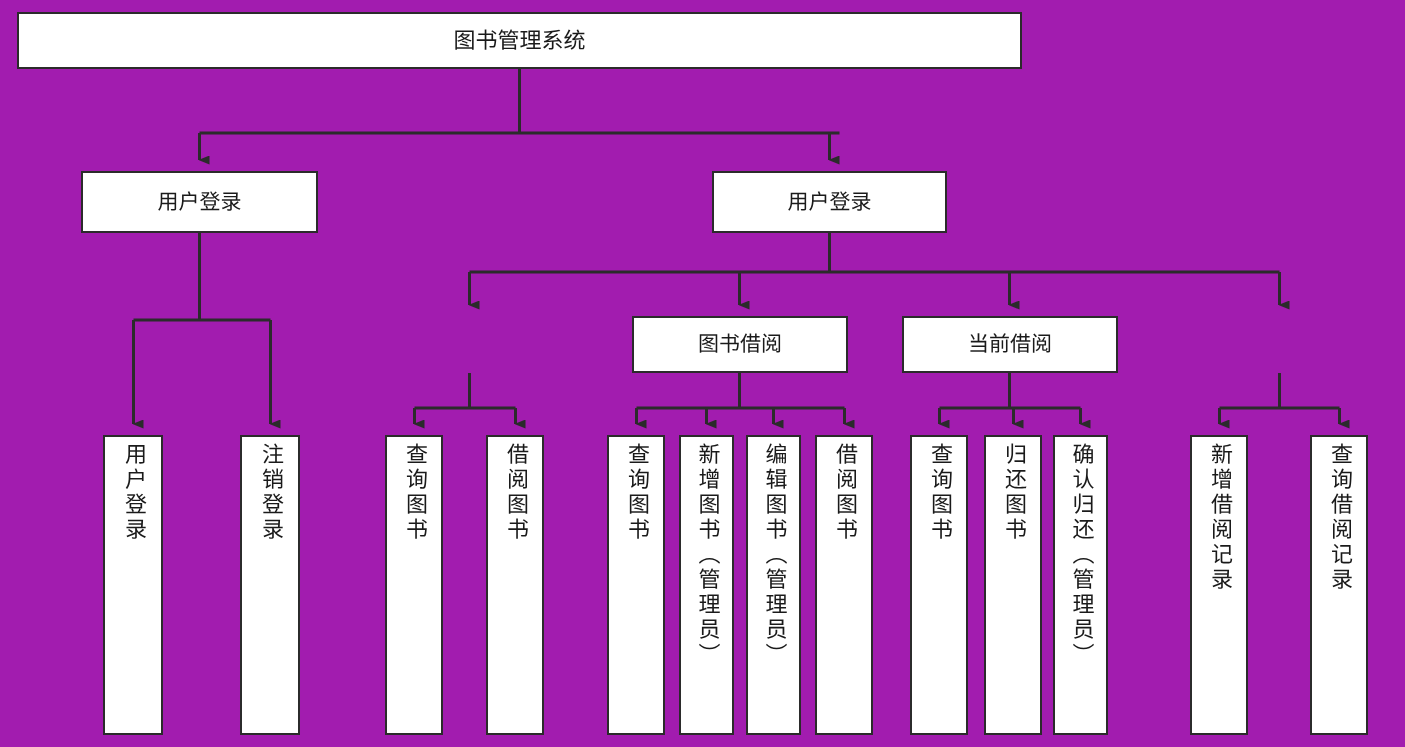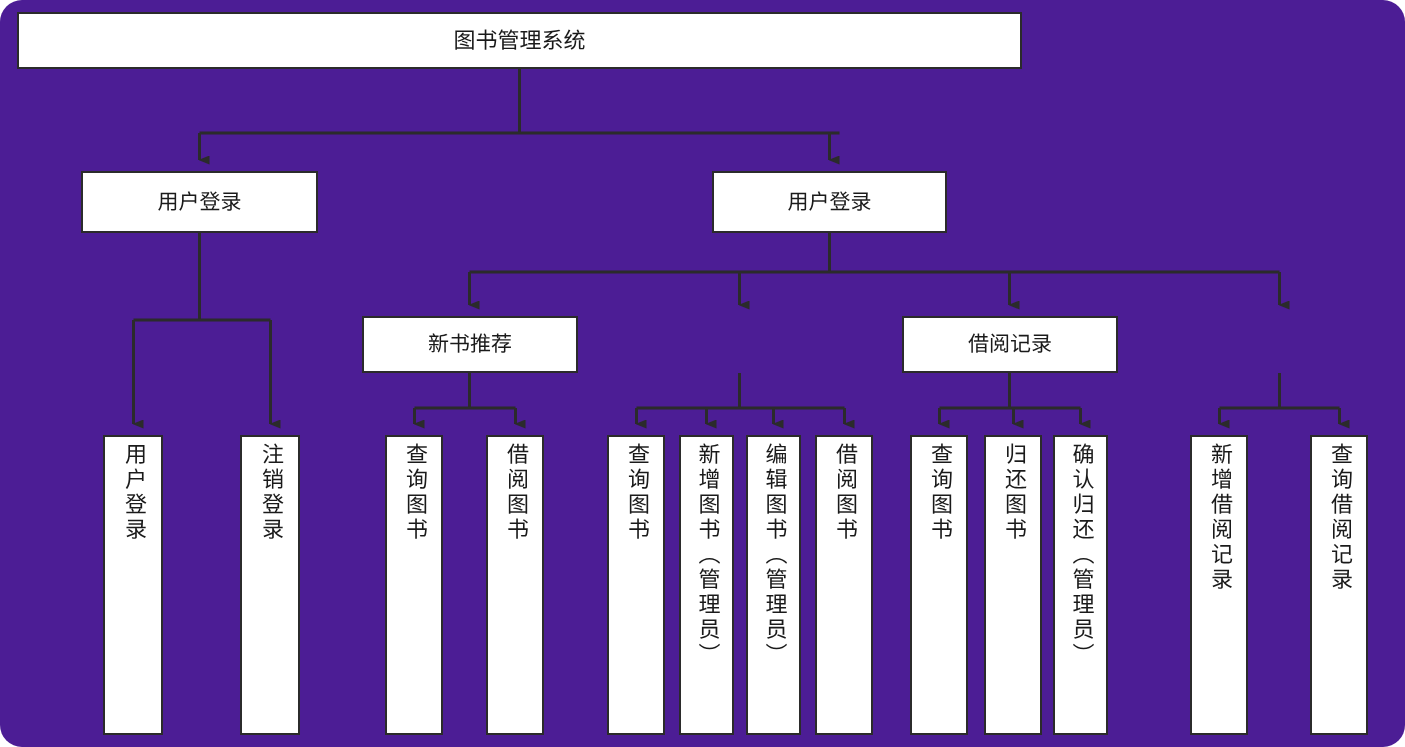--- a/index.html
+++ b/index.html
@@ -8,23 +8,22 @@
     padding: 0;
     background: #ffffff;
   }
   body {
     font-family: "DejaVu Sans", "Liberation Sans", sans-serif;
   }
   #diagram-root {
     position: relative;
     width: 1405px;
     height: 747px;
-    background: #4c1d95;
+    background: #a21caf;
     overflow: hidden;
-    border-radius: 22px;
   }
   #edges-layer {
     position: absolute;
     left: 0;
     top: 0;
     width: 1405px;
     height: 747px;
     pointer-events: none;
   }
   .node {
@@ -132,25 +131,25 @@
     <span class="node-label">图书管理系统</span>
   </div>
 
   <div class="node horizontal" style="left:81px; top:171px; width:237px; height:62px;">
     <span class="node-label">用户登录</span>
   </div>
   <div class="node horizontal" style="left:712px; top:171px; width:235px; height:62px;">
     <span class="node-label">用户登录</span>
   </div>
 
-  <div class="node horizontal" style="left:362px; top:316px; width:216px; height:57px;">
-    <span class="node-label">新书推荐</span>
+  <div class="node horizontal" style="left:632px; top:316px; width:216px; height:57px;">
+    <span class="node-label">图书借阅</span>
   </div>
   <div class="node horizontal" style="left:902px; top:316px; width:216px; height:57px;">
-    <span class="node-label">借阅记录</span>
+    <span class="node-label">当前借阅</span>
   </div>
 
   <div class="node vertical" style="left:103px; top:435px; width:60px; height:300px;">
     <span class="node-label">用户登录</span>
   </div>
   <div class="node vertical" style="left:240px; top:435px; width:60px; height:300px;">
     <span class="node-label">注销登录</span>
   </div>
 
   <div class="node vertical" style="left:385px; top:435px; width:58px; height:300px;">

